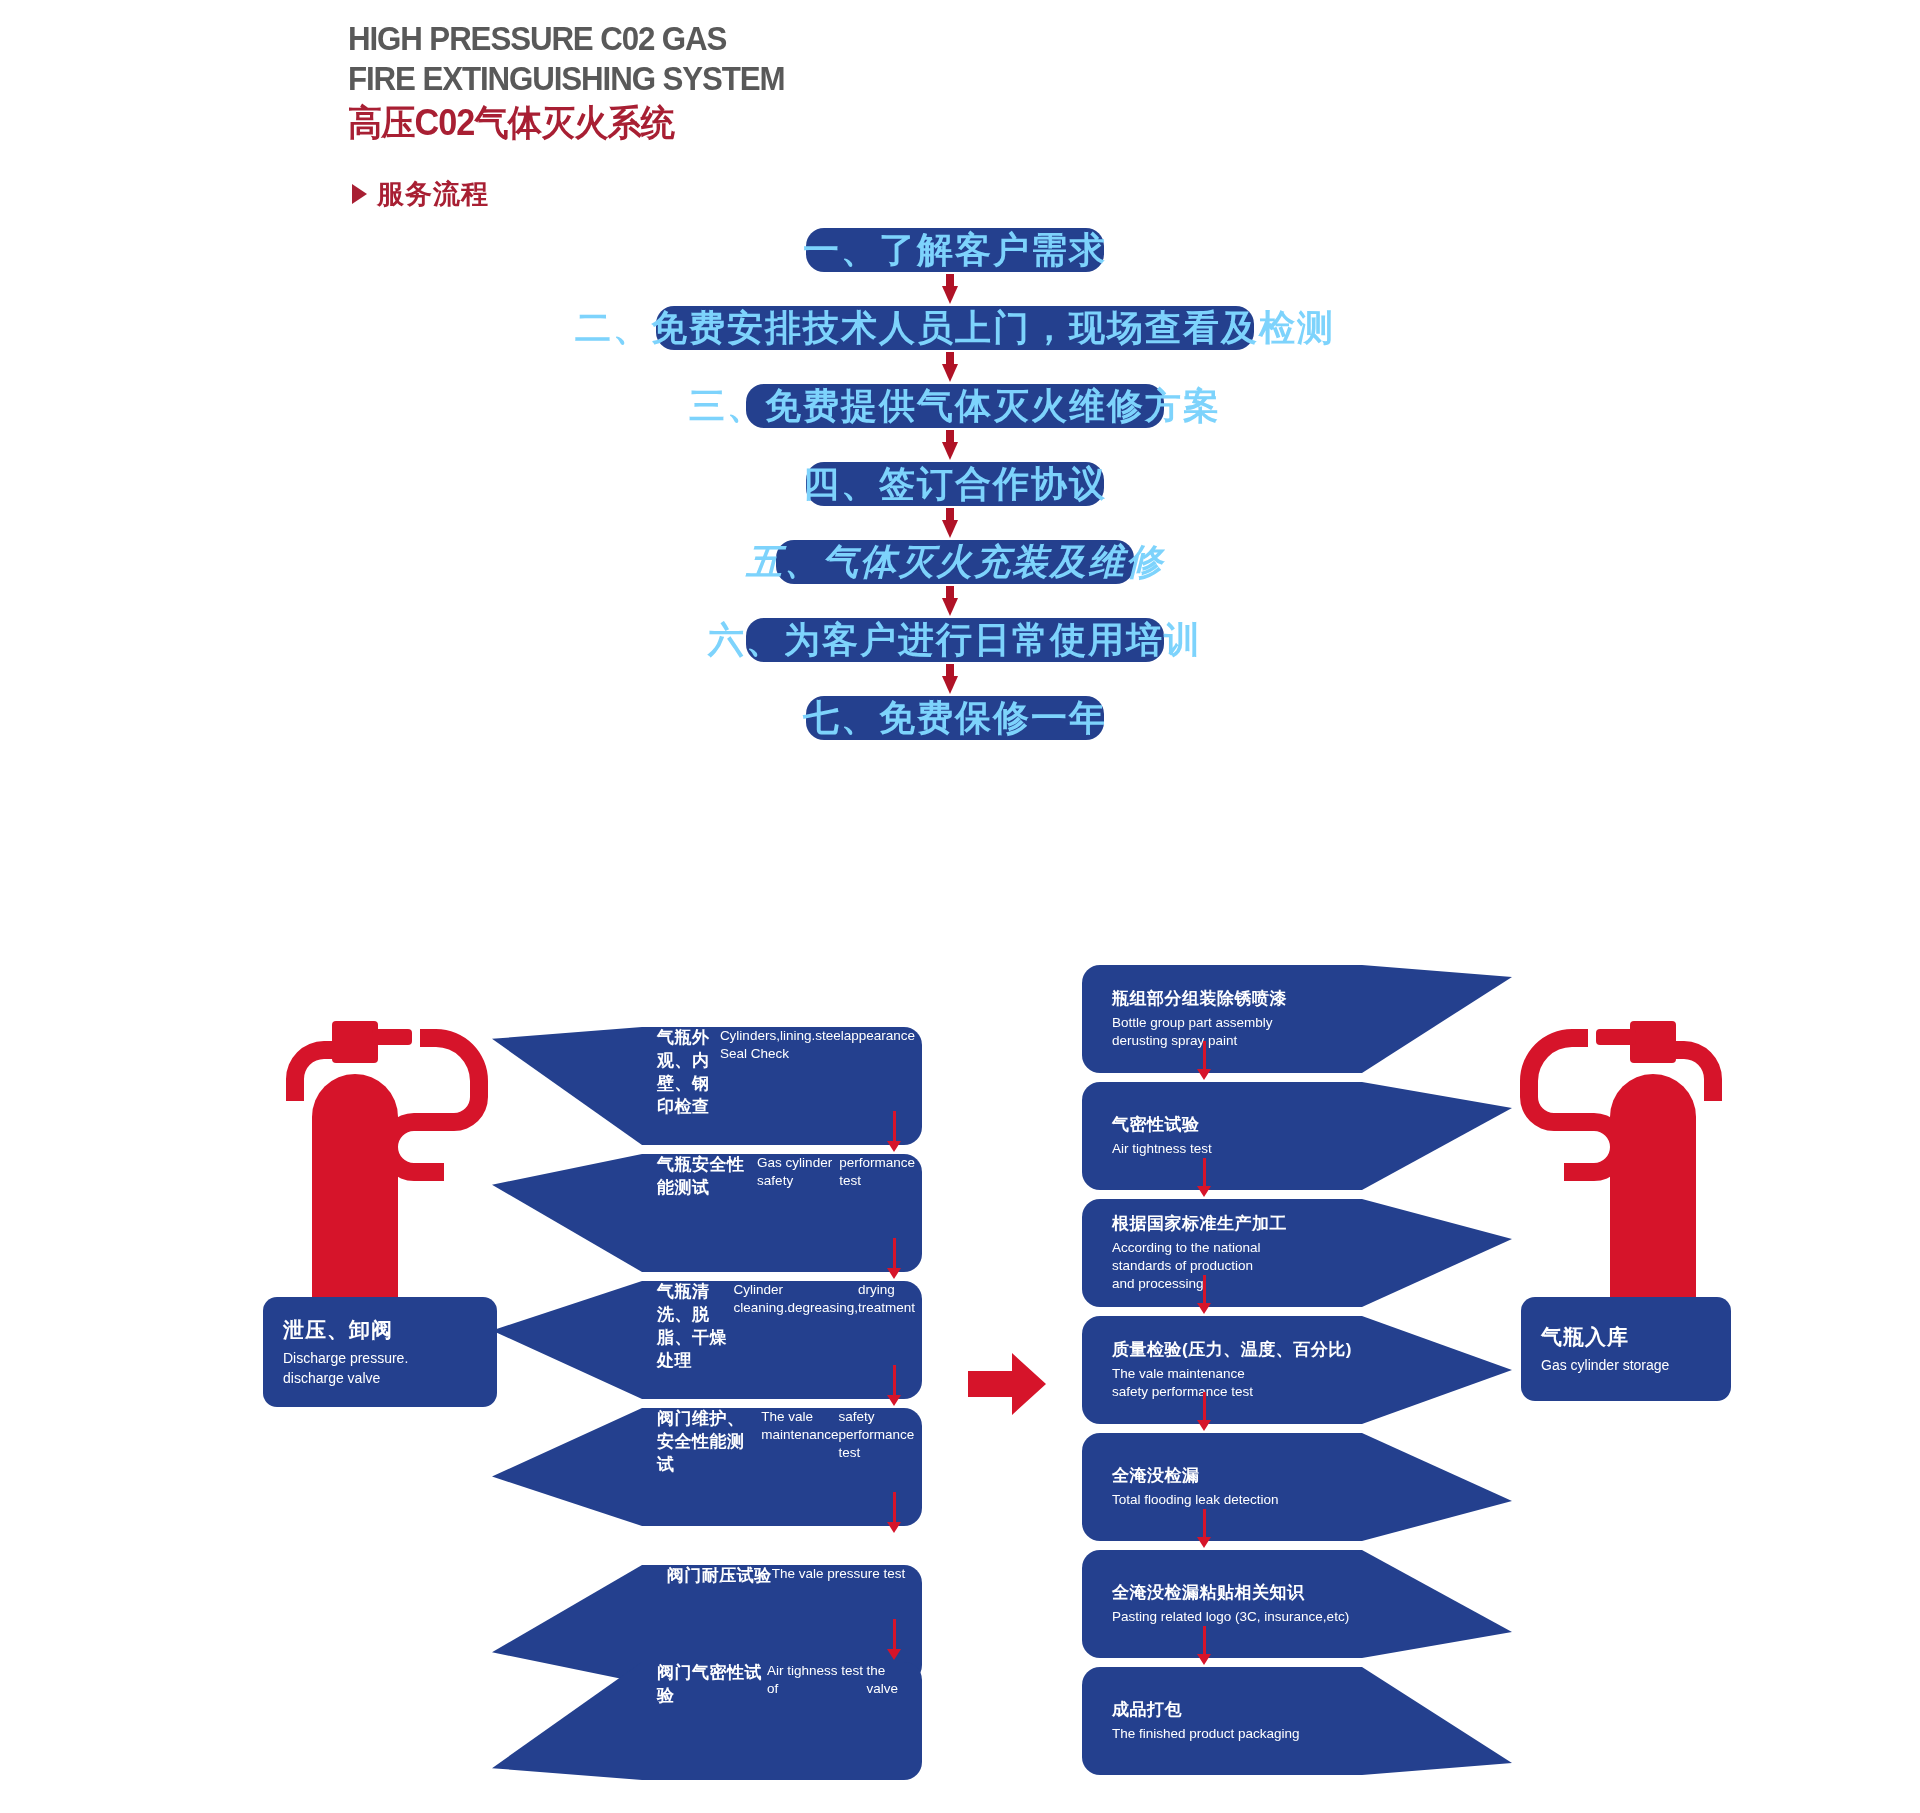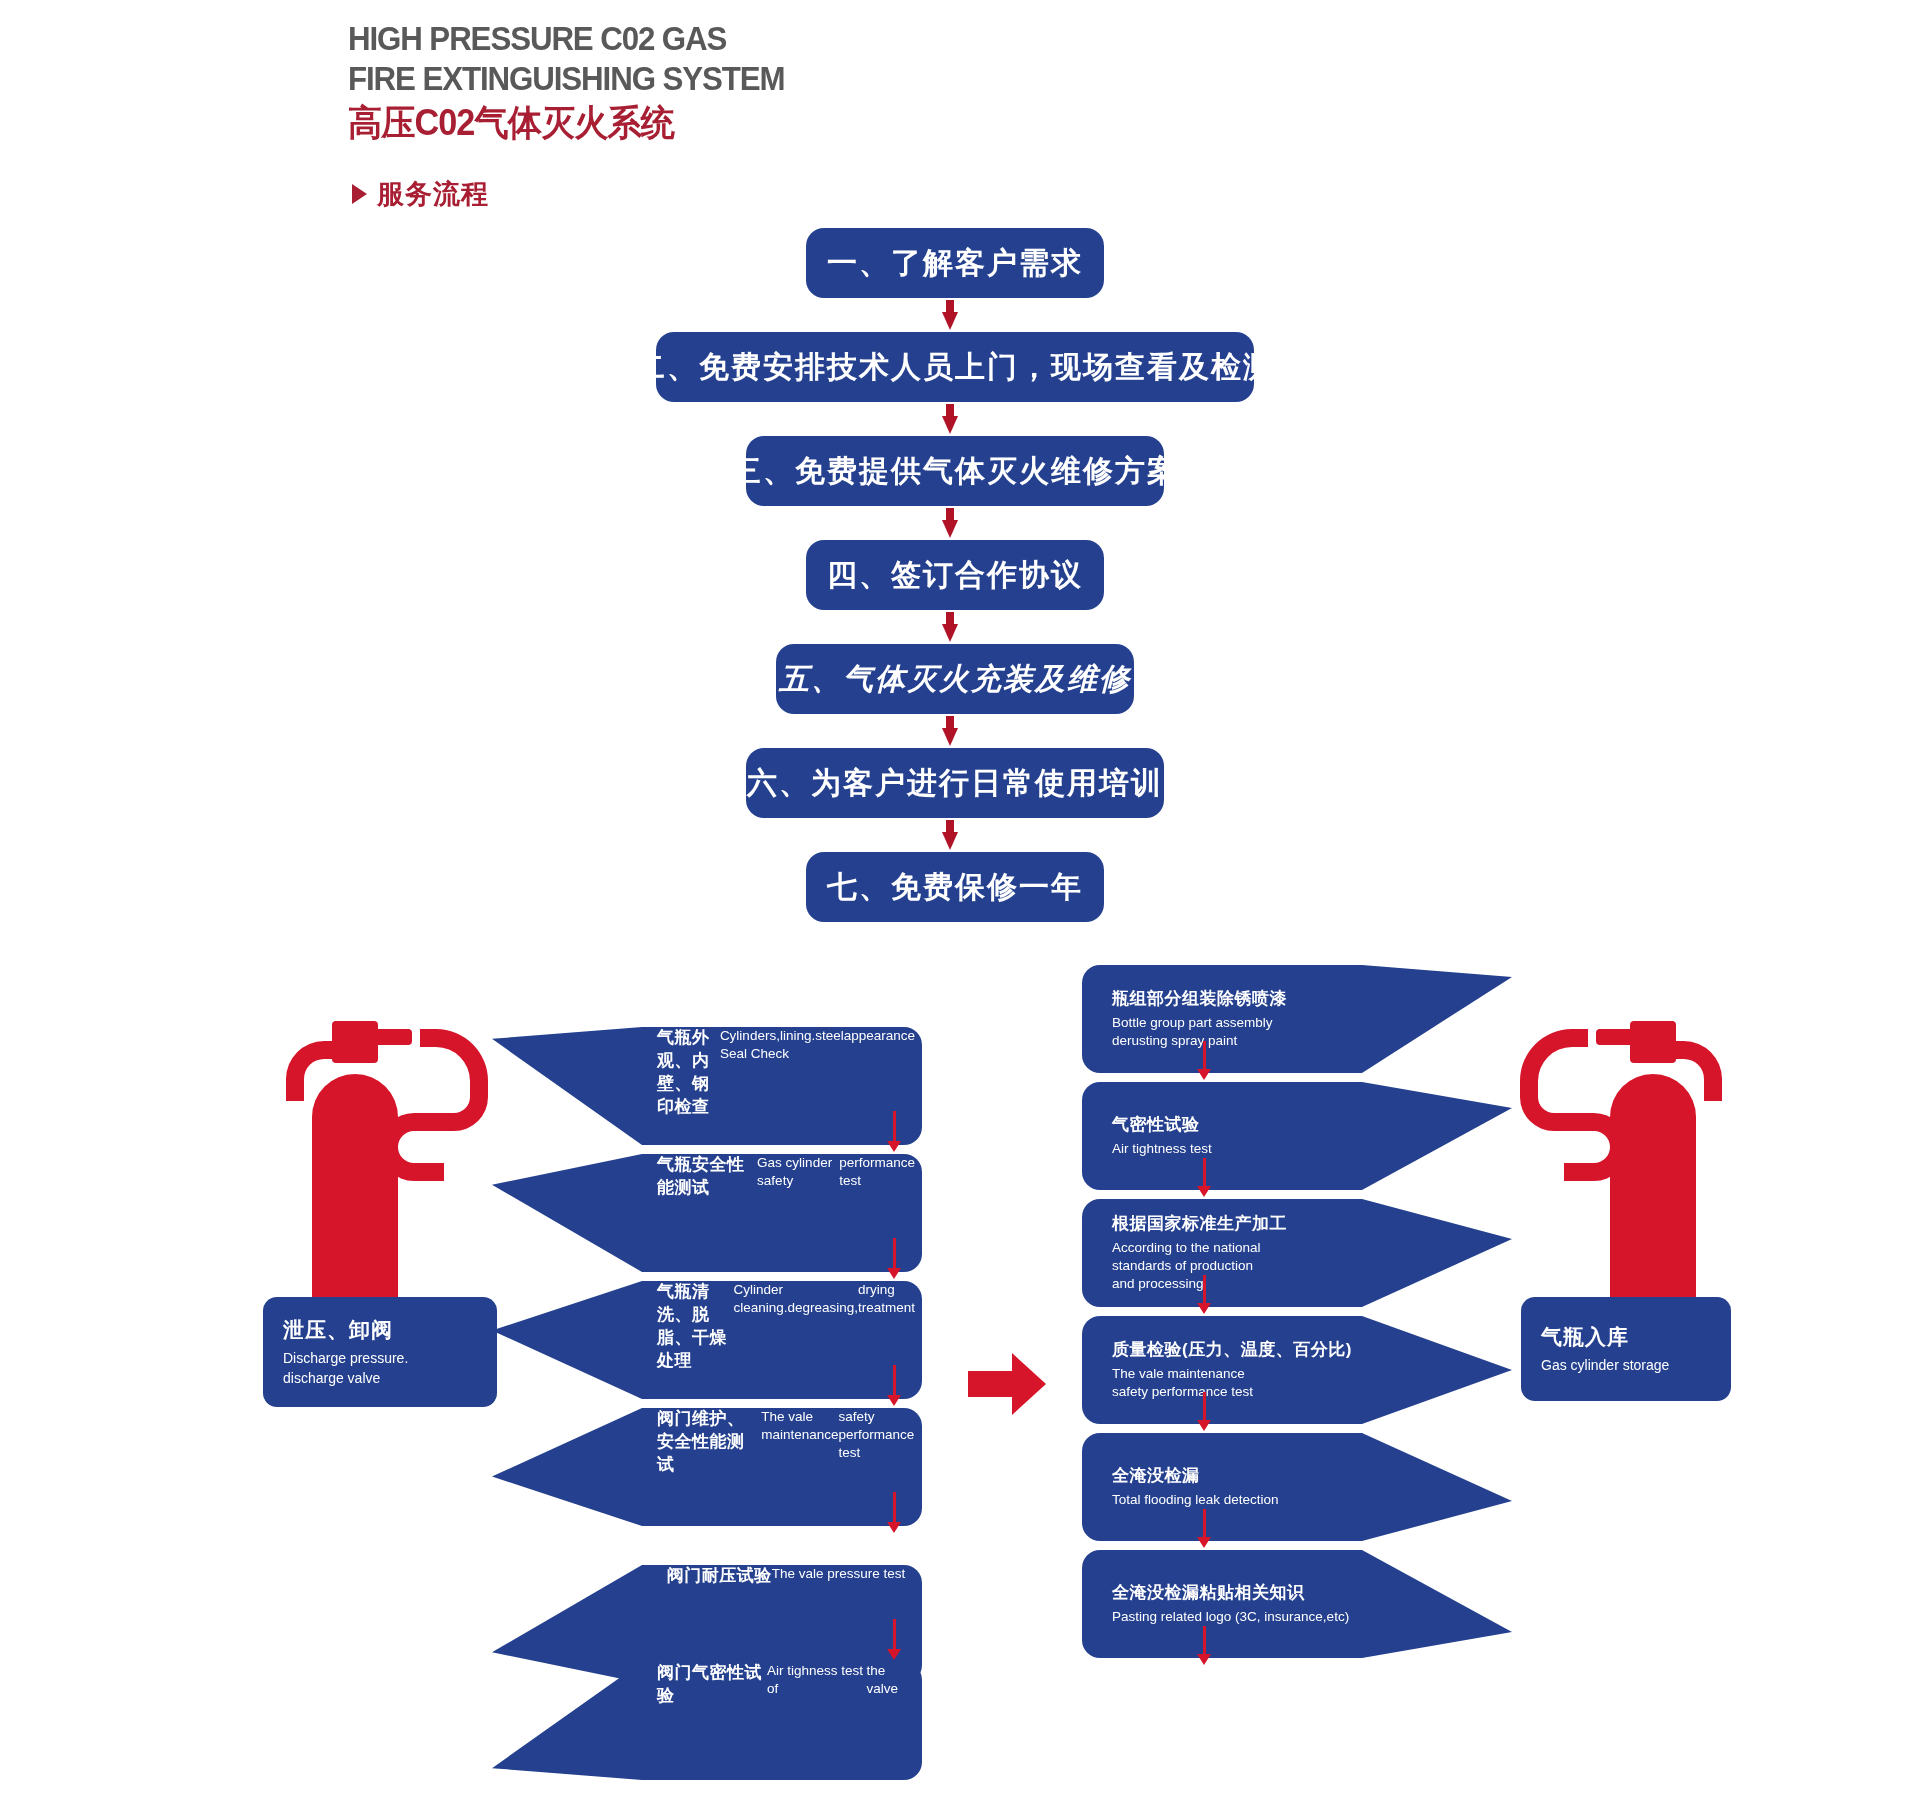--- a/index.html
+++ b/index.html
@@ -72,29 +72,29 @@
     top: 228px;
     width: 1920px;
   }
   .flow-row {
     display: flex;
     justify-content: center;
     align-items: center;
   }
   .flow-box {
     background: #24408E;
-    color: #ffffff;
+    color: #7dd3fc;
     border-radius: 18px;
-    font-size: 30px;
+    font-size: 36px;
     font-weight: bold;
     letter-spacing: 2px;
     display: flex;
     align-items: center;
     justify-content: center;
-    height: 70px;
+    height: 44px;
     box-sizing: border-box;
     padding: 0 38px;
     white-space: nowrap;
   }
   .flow-arrow {
     width: 100%;
     display: flex;
     justify-content: center;
     height: 34px;
     align-items: center;
@@ -473,20 +473,26 @@
       <div class="rchev" style="top: 585px; height: 108px; clip-path: polygon(0% 0%, 280px 0%, 100% 76%, 280px 100%, 0% 100%); border-top-left-radius: 18px; border-bottom-left-radius: 18px;">
         <div class="rchev-text">
           <div class="cn">全淹没检漏粘贴相关知识</div>
           <div class="en">Pasting related logo (3C, insurance,etc)</div>
         </div>
       </div>
       <div class="mini-arrow" style="left: 115px; top: 661px;">
         <div class="ms" style="height:28px"></div>
         <div class="mh"></div>
       </div>
+      <div class="rchev" style="top: 702px; height: 108px; clip-path: polygon(0% 0%, 280px 0%, 100% 89%, 280px 100%, 0% 100%); border-top-left-radius: 18px; border-bottom-left-radius: 18px;">
+        <div class="rchev-text">
+          <div class="cn">成品打包</div>
+          <div class="en">The finished product packaging</div>
+        </div>
+      </div>
     </div>
 
   <div class="exting" style="left:1506px; top:56px; width:230px; height:330px;">
     <svg width="230" height="330" viewBox="0 0 230 330">
       <g fill="#D6142A">
         <rect x="124" y="0" width="46" height="42" rx="4"></rect>
         <rect x="90" y="8" width="40" height="16" rx="4"></rect>
         <path d="M216 58 a38 38 0 0 0 -38 -38 h-14 v18 h14 a20 20 0 0 1 20 20 v22 h18 z"></path>
         <path d="M82 8 h-16 a52 52 0 0 0 -52 52 v16 a34 34 0 0 0 34 34 h40 a16 16 0 0 1 0 32 h-30 v18 h30 a34 34 0 0 0 0 -68 h-40 a16 16 0 0 1 -16 -16 v-16 a34 34 0 0 1 34 -34 h16 z"></path>
         <path d="M104 96 a43 43 0 0 1 86 0 v214 h-86 z"></path>

